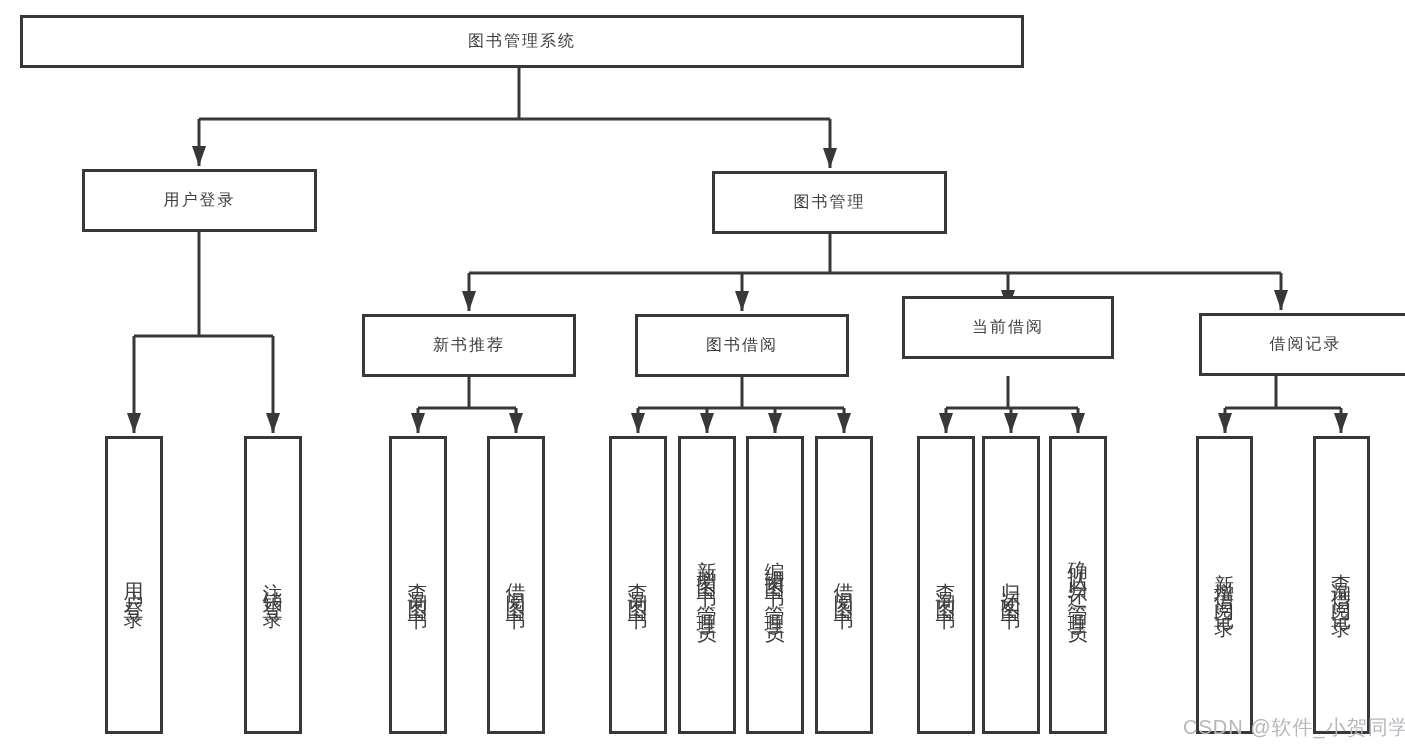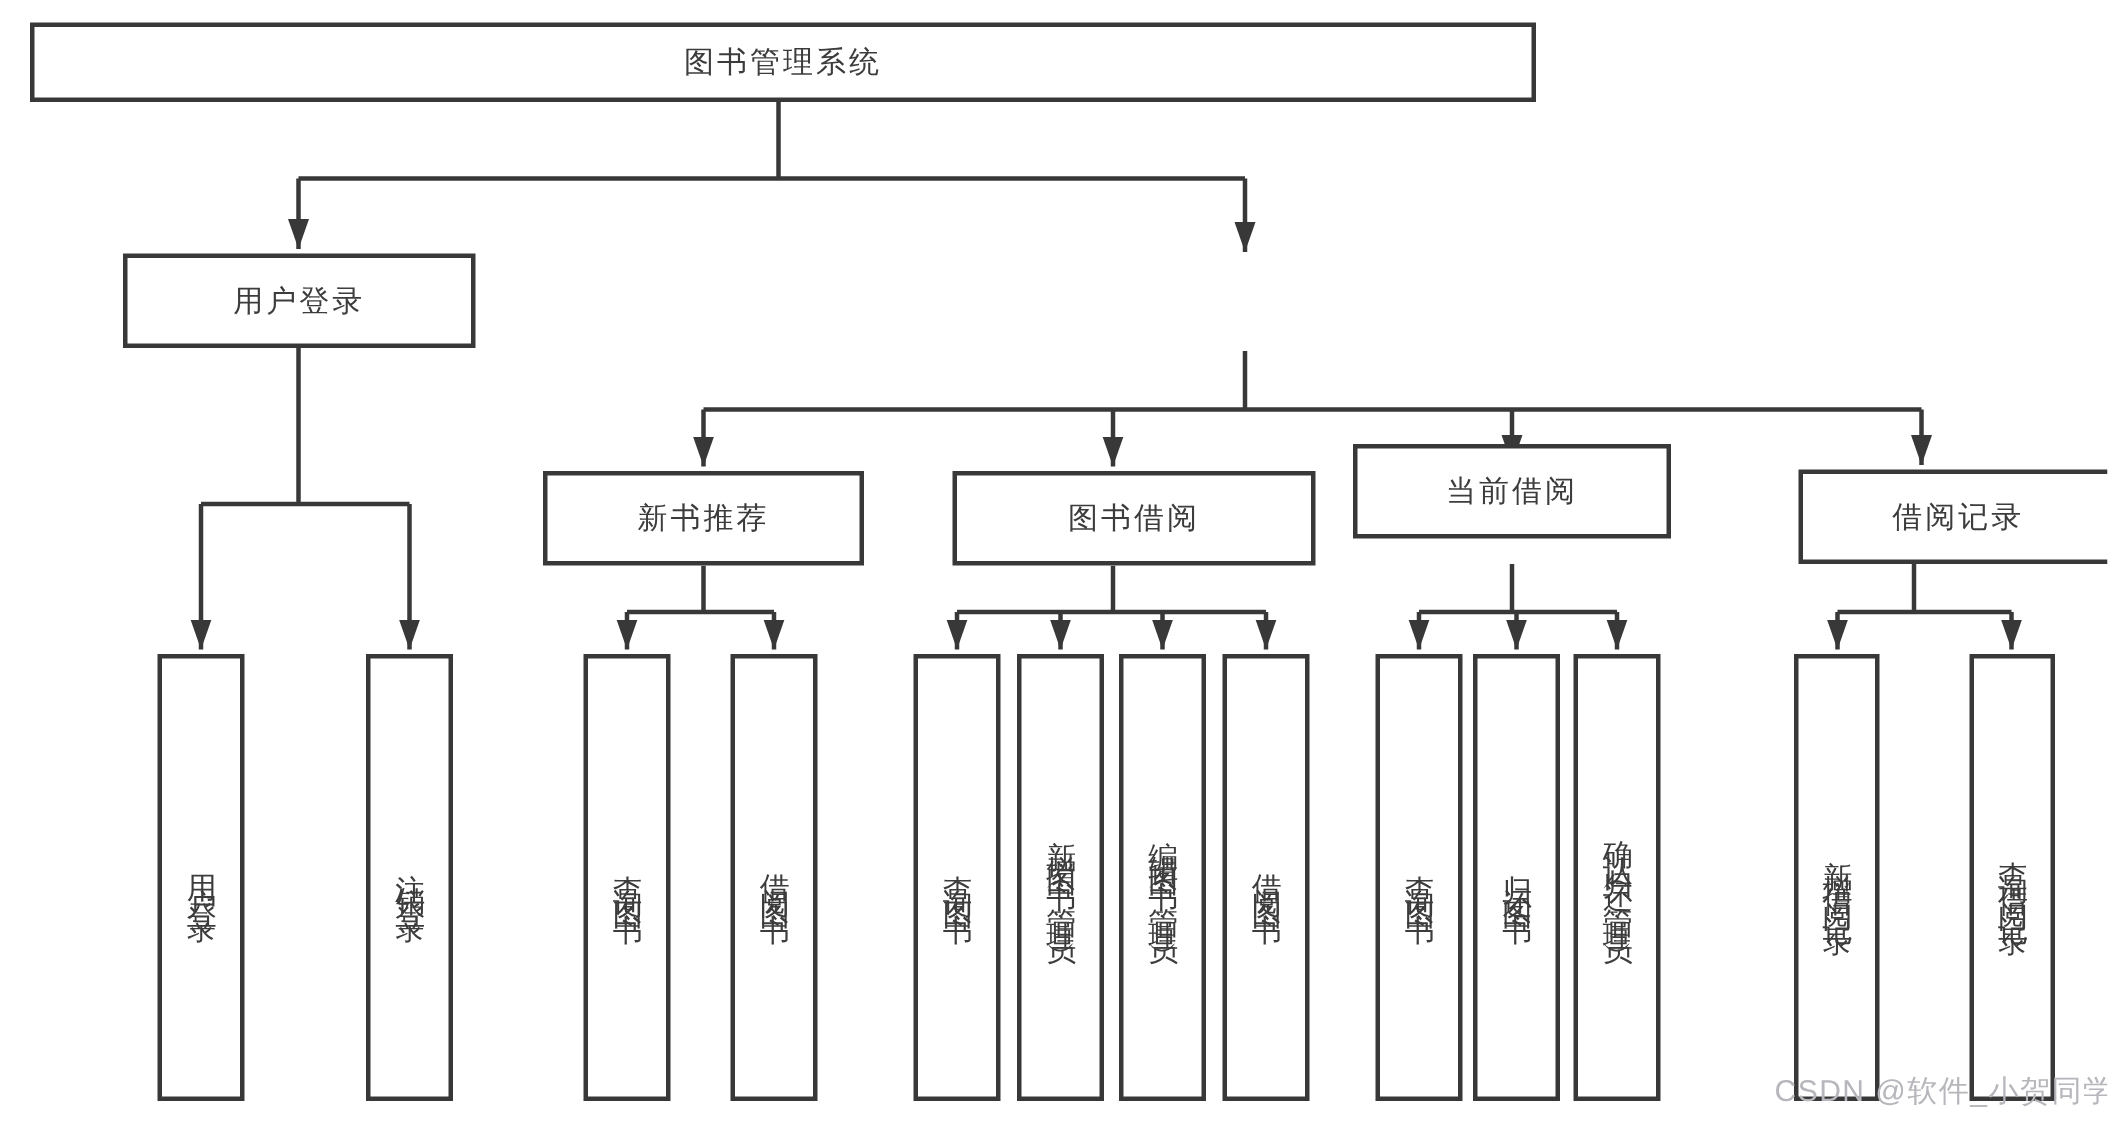--- a/index.html
+++ b/index.html
@@ -17,21 +17,21 @@
     overflow:hidden;
   }
   #wires{position:absolute;left:0;top:0;width:1405px;height:747px;}
   .node{
     position:absolute;
     box-sizing:border-box;
     background:#fff;
     border:3px solid var(--line);
     color:var(--text);
     display:flex;align-items:center;justify-content:center;
-    font-size:20px;letter-spacing:2px;
+    font-size:16px;letter-spacing:2px;
     white-space:nowrap;
     z-index:2;
   }
   .leaf{
     position:absolute;
     box-sizing:border-box;
     background:#fff;
     border:3px solid var(--line);
     color:var(--text);
     display:flex;align-items:center;justify-content:center;
@@ -102,23 +102,24 @@
       <path d="M1276,376 L1276,408"></path>
       <path d="M1225,408 L1341,408"></path>
       <path d="M1225,408 L1225,433" marker-end="url(#arrow)"></path>
       <path d="M1341,408 L1341,433" marker-end="url(#arrow)"></path>
     </g>
   </svg>
 
   <div class="node" style="left:20px;top:15px;width:1004px;height:53px;">图书管理系统</div>
 
   <div class="node" style="left:82px;top:169px;width:235px;height:63px;">用户登录</div>
+  <div class="node" style="left:712px;top:171px;width:235px;height:63px;">图书管理</div>
 
   <div class="node" style="left:362px;top:314px;width:214px;height:63px;">新书推荐</div>
-  <div class="node" style="left:635px;top:314px;width:242px;height:63px;">图书借阅</div>
+  <div class="node" style="left:635px;top:314px;width:214px;height:63px;">图书借阅</div>
   <div class="node" style="left:902px;top:296px;width:212px;height:63px;">当前借阅</div>
   <div class="node" style="left:1170px;top:313px;width:213px;height:63px;margin-left:29px;">借阅记录</div>
 
   <div class="leaf" style="left:105px;">用户登录</div>
   <div class="leaf" style="left:244px;">注销登录</div>
 
   <div class="leaf" style="left:389px;">查询图书</div>
   <div class="leaf" style="left:487px;">借阅图书</div>
 
   <div class="leaf" style="left:609px;">查询图书</div>

